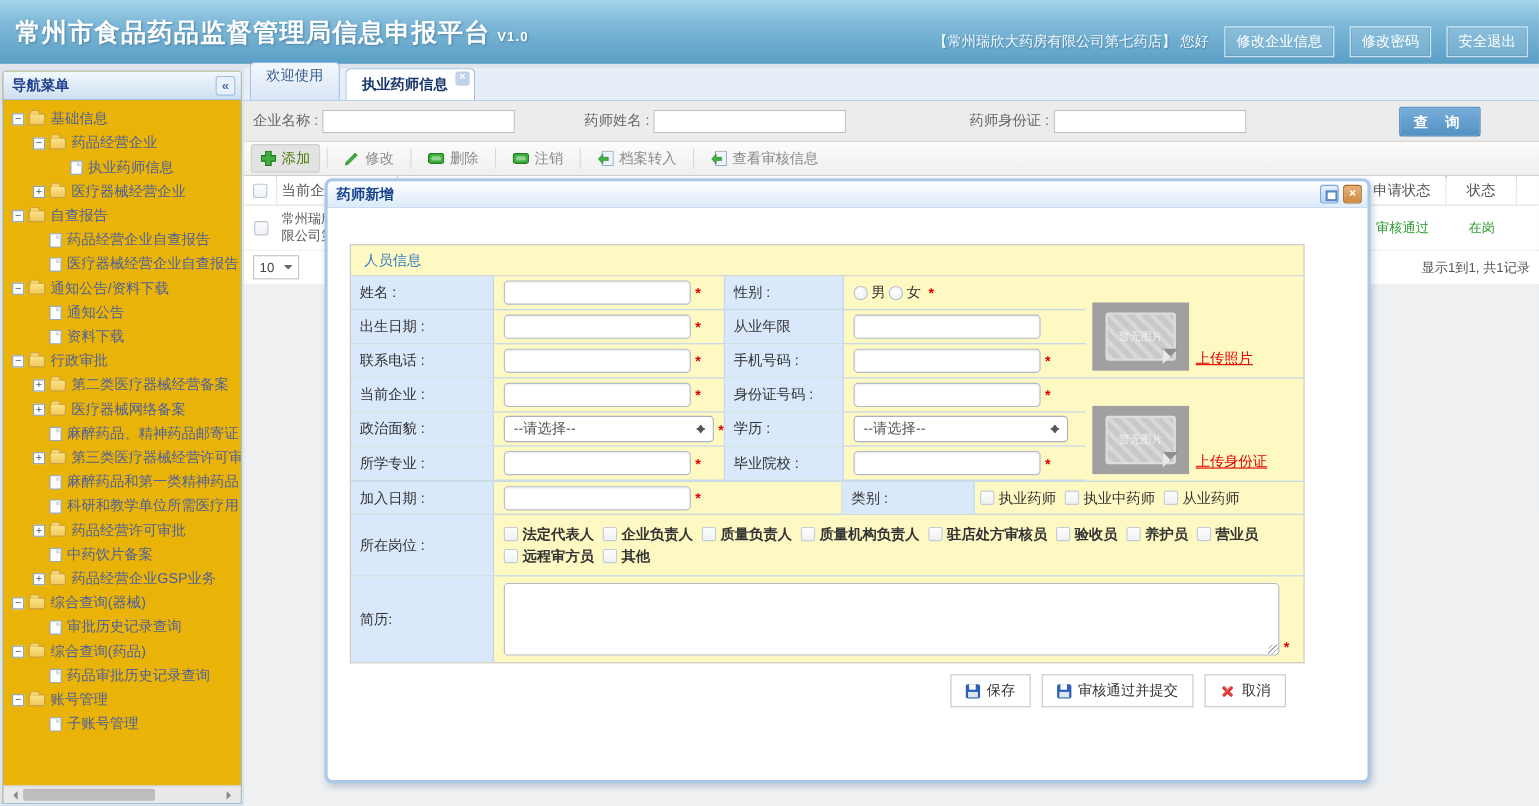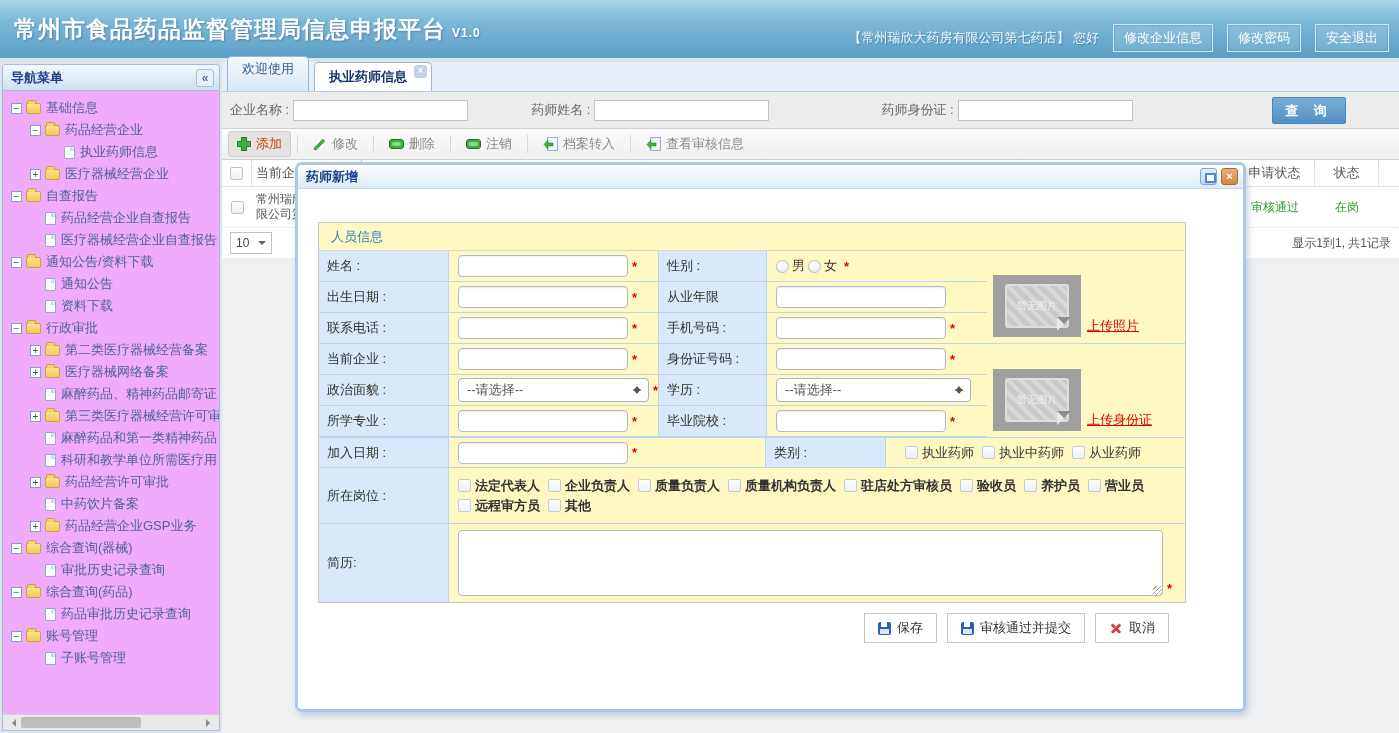--- a/index.html
+++ b/index.html
@@ -12,21 +12,21 @@
   .app-title { position:absolute; left:14px; top:14px; color:#fff; font-size:23px; font-weight:bold;
     text-shadow:1px 1px 2px rgba(40,80,110,.45); letter-spacing:1px; }
   .app-version { font-size:12px; font-weight:bold; margin-left:6px; vertical-align:baseline; }
   .header-right { position:absolute; right:10px; top:24px; display:flex; align-items:center; gap:14px; }
   .user-greeting { color:#f0f9ff; font-size:13px; text-shadow:1px 1px 1px rgba(40,80,110,.4); }
   .hdr-btn { background:rgba(255,255,255,.12); border:1px solid #cfe7f3; color:#fff; font-size:13px;
     padding:4px 10px; cursor:pointer; box-shadow:inset 0 0 0 1px rgba(90,140,170,.35); }
 
   
   .sidebar { position:absolute; left:2px; top:64px; width:218px; height:667px;
-    background:#f0abfc; border:1px solid #9fbfdf; border-radius:4px 4px 0 0; overflow:hidden; }
+    background:#eab308; border:1px solid #9fbfdf; border-radius:4px 4px 0 0; overflow:hidden; }
   .sidebar-header { height:26px; line-height:25px; padding:0 6px 0 8px;
     background:linear-gradient(180deg,#f2f8fd,#cfe0f1); border-bottom:1px solid #9fbfdf;
     color:#1f3f8f; font-weight:bold; font-size:13px; position:relative; }
   .collapse-btn { position:absolute; right:5px; top:4px; width:18px; height:18px; border:1px solid #9fbfdf;
     border-radius:3px; background:#e8f1fa; color:#4a6fa5; font-size:12px; line-height:16px; text-align:center; cursor:pointer; }
   .tree { padding:6px 0 0 0; height:625px; overflow:hidden; }
   .tree-row { height:22px; line-height:22px; display:flex; align-items:center; white-space:nowrap;
     color:#4f619b; font-size:13px; cursor:pointer; overflow:hidden; }
   .tree-row.lvl0 { padding-left:8px; } .tree-row.lvl1 { padding-left:27px; } .tree-row.lvl2 { padding-left:46px; }
   .toggle { width:11px; height:11px; border:1px solid #8aa0b8; background:#fff; color:#44566e;
@@ -63,21 +63,21 @@
   .sfield input { width:175px; height:21px; border:1px solid #c2c2c2; background:#fff; }
   .g2 { margin-left:63px; } .g3 { margin-left:112px; }
   .query-btn { margin-left:auto; margin-right:45px; width:74px; height:27px;
     background:linear-gradient(180deg,#79aed9,#5291c4); border:1px solid #4a86b8; border-radius:2px;
     color:#fff; font-size:13px; font-weight:bold; letter-spacing:6px; text-align:center; line-height:25px; cursor:pointer; }
 
   .toolbar { height:31px; background:linear-gradient(180deg,#fcfcfc,#efefef); border-bottom:1px solid #d0d0d0;
     display:flex; align-items:center; padding-left:6px; }
   .tool-btn { display:flex; align-items:center; gap:5px; color:#8a8a8a; font-size:13px; padding:3px 8px;
     border:1px solid transparent; border-radius:3px; cursor:pointer; }
-  .tool-btn.pressed { background:#e3e3e3; border-color:#cfcfcf; color:#c2410c; }
+  .tool-btn.pressed { background:#e3e3e3; border-color:#cfcfcf; color:#4d7c0f; }
   .tool-sep { width:1px; height:18px; background:#d8d8d8; margin:0 6px; }
   .tool-btn svg { display:block; }
 
   .grid { background:#fff; }
   .grid-header { height:27px; display:flex; align-items:center; color:#555; font-size:13px; border-bottom:1px solid #e2e2e2; }
   .gh-cell { border-right:1px dotted #ccc; height:100%; display:flex; align-items:center; justify-content:center; }
   .col-cb { width:30px; flex:0 0 30px; } .col-company { width:110px; flex:0 0 110px; justify-content:flex-start; padding-left:4px; }
   .col-spacer { flex:1 1 auto; border-right:none; } .col-astat { width:80px; flex:0 0 80px; } .col-stat { width:64px; flex:0 0 64px; }
   .col-end { width:20px; flex:0 0 20px; border-right:none; }
   .grid-row { min-height:41px; display:flex; align-items:center; border-bottom:1px dotted #ddd; font-size:12px; color:#555; }
@@ -539,21 +539,21 @@
         </div>
       </div>
 
       <div class="frow h31" style="border-top:1px solid #bcd4ee;">
         <div class="fcell flabel w-l1">加入日期 :</div>
         <div class="fcell w-join">
             <input class="txt-input" style="">
             <span class="req">*</span>
           </div>
         <div class="fcell flabel w-cat-l">类别 :</div>
-        <div class="fcell w-cat-o" style="padding-left:19px;">
+        <div class="fcell w-cat-o" style="padding-left:5px;">
             <span class="check-item"><span class="cb"></span><span>执业药师</span></span>
             <span class="check-item"><span class="cb"></span><span>执业中药师</span></span>
             <span class="check-item"><span class="cb"></span><span>从业药师</span></span>
           </div>
       </div>
 
       <div class="frow pos-row-h">
         <div class="fcell flabel w-l1">所在岗位 :</div>
         <div class="fcell" style="border-right:none;">
             <div class="pos-options"><span class="check-item"><span class="cb"></span><span>法定代表人</span></span><span class="check-item"><span class="cb"></span><span>企业负责人</span></span><span class="check-item"><span class="cb"></span><span>质量负责人</span></span><span class="check-item"><span class="cb"></span><span>质量机构负责人</span></span><span class="check-item"><span class="cb"></span><span>驻店处方审核员</span></span><span class="check-item"><span class="cb"></span><span>验收员</span></span><span class="check-item"><span class="cb"></span><span>养护员</span></span><span class="check-item"><span class="cb"></span><span>营业员</span></span><span class="check-item"><span class="cb"></span><span>远程审方员</span></span><span class="check-item"><span class="cb"></span><span>其他</span></span></div>

